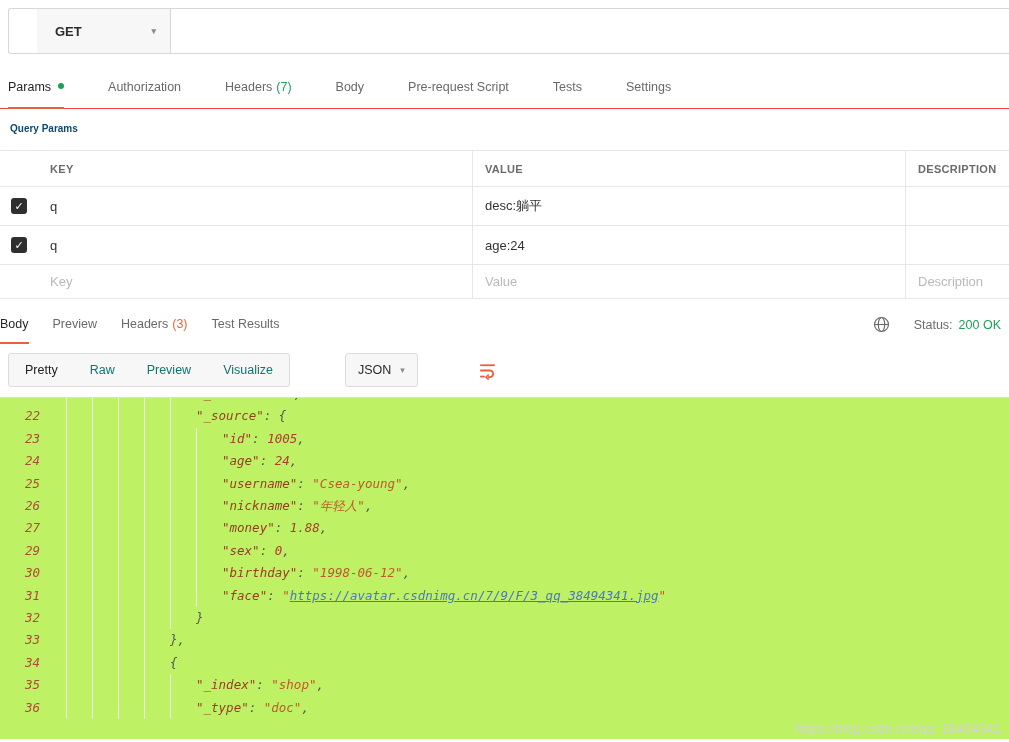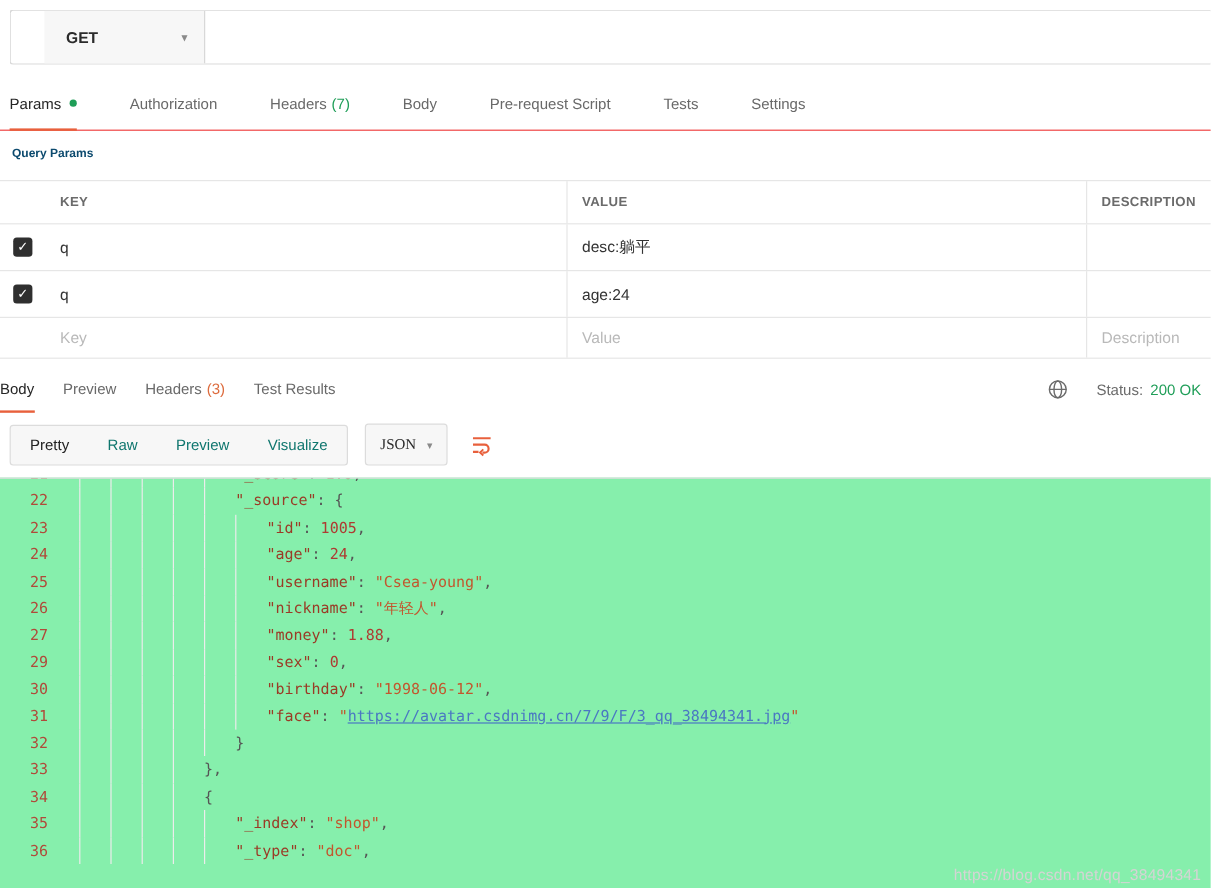--- a/index.html
+++ b/index.html
@@ -56,32 +56,32 @@
   }
   
   .resp-bar{display:flex;align-items:flex-end;margin-top:10px;height:34px;width:100%;}
   .resp-tabs{display:flex;align-items:flex-end;}
   .resp-tabs .tab{margin-right:24px;padding-bottom:12px;}
   .status-cluster{margin-left:auto;display:flex;align-items:center;padding:0 8px 10px 0;}
   .globe{margin-right:24px;display:flex;align-items:center;cursor:pointer;}
   .status-label{font-size:12.5px;color:#6B6B6B;}
   .status-value{font-size:12.5px;color:var(--green);margin-left:6px;font-weight:500;}
   
-  .resp-toolbar{display:flex;align-items:center;margin:10px 0 0 8px;}
+  .resp-toolbar{display:flex;margin:10px 0 0 8px;gap:41px;}
   .segmented{display:flex;border:1px solid #DCDCDC;border-radius:3px;background:#F7F7F7;overflow:hidden;}
   .seg-item{padding:9px 16px;font-size:12.5px;color:#0f766e;cursor:pointer;}
   .seg-item.active{color:#222;}
   .format-select{
     margin-left:14px;border:1px solid #DCDCDC;border-radius:3px;background:#F7F7F7;
-    padding:9px 12px;font-size:12.5px;color:#2B2B2B;display:flex;align-items:center;gap:9px;cursor:pointer;font-family:Liberation Serif, serif;
+    padding:9px 12px;font-size:12.5px;color:#2B2B2B;display:flex;align-items:center;gap:9px;cursor:pointer;
   }
   .wrap-icon{margin-left:18px;display:flex;align-items:center;cursor:pointer;}
   
   .code-area{
-    margin-top:10px;border-top:1px solid #DDD;height:342px;overflow:hidden;position:relative;background:#86efac;
+    margin-top:10px;border-top:1px solid #DDD;height:342px;overflow:hidden;position:relative;background:#bef264;font-style:italic;
   }
   .code-line{display:flex;line-height:22.4px;font-family:"DejaVu Sans Mono",monospace;font-size:12.5px;white-space:pre;}
   .code-line.partial{margin-top:-15px;}
   .line-num{width:40px;flex:none;text-align:right;color:#B04A3A;}
   .line-content{padding-left:26px;white-space:pre;}
   .ig{display:inline-block;width:26px;height:22.4px;border-left:1px solid #ECECEC;vertical-align:top;}
   .tok-key{color:#9A3B26;}
   .tok-str{color:#C2572E;}
   .tok-num{color:#AE3B32;}
   .tok-p{color:#555;}

